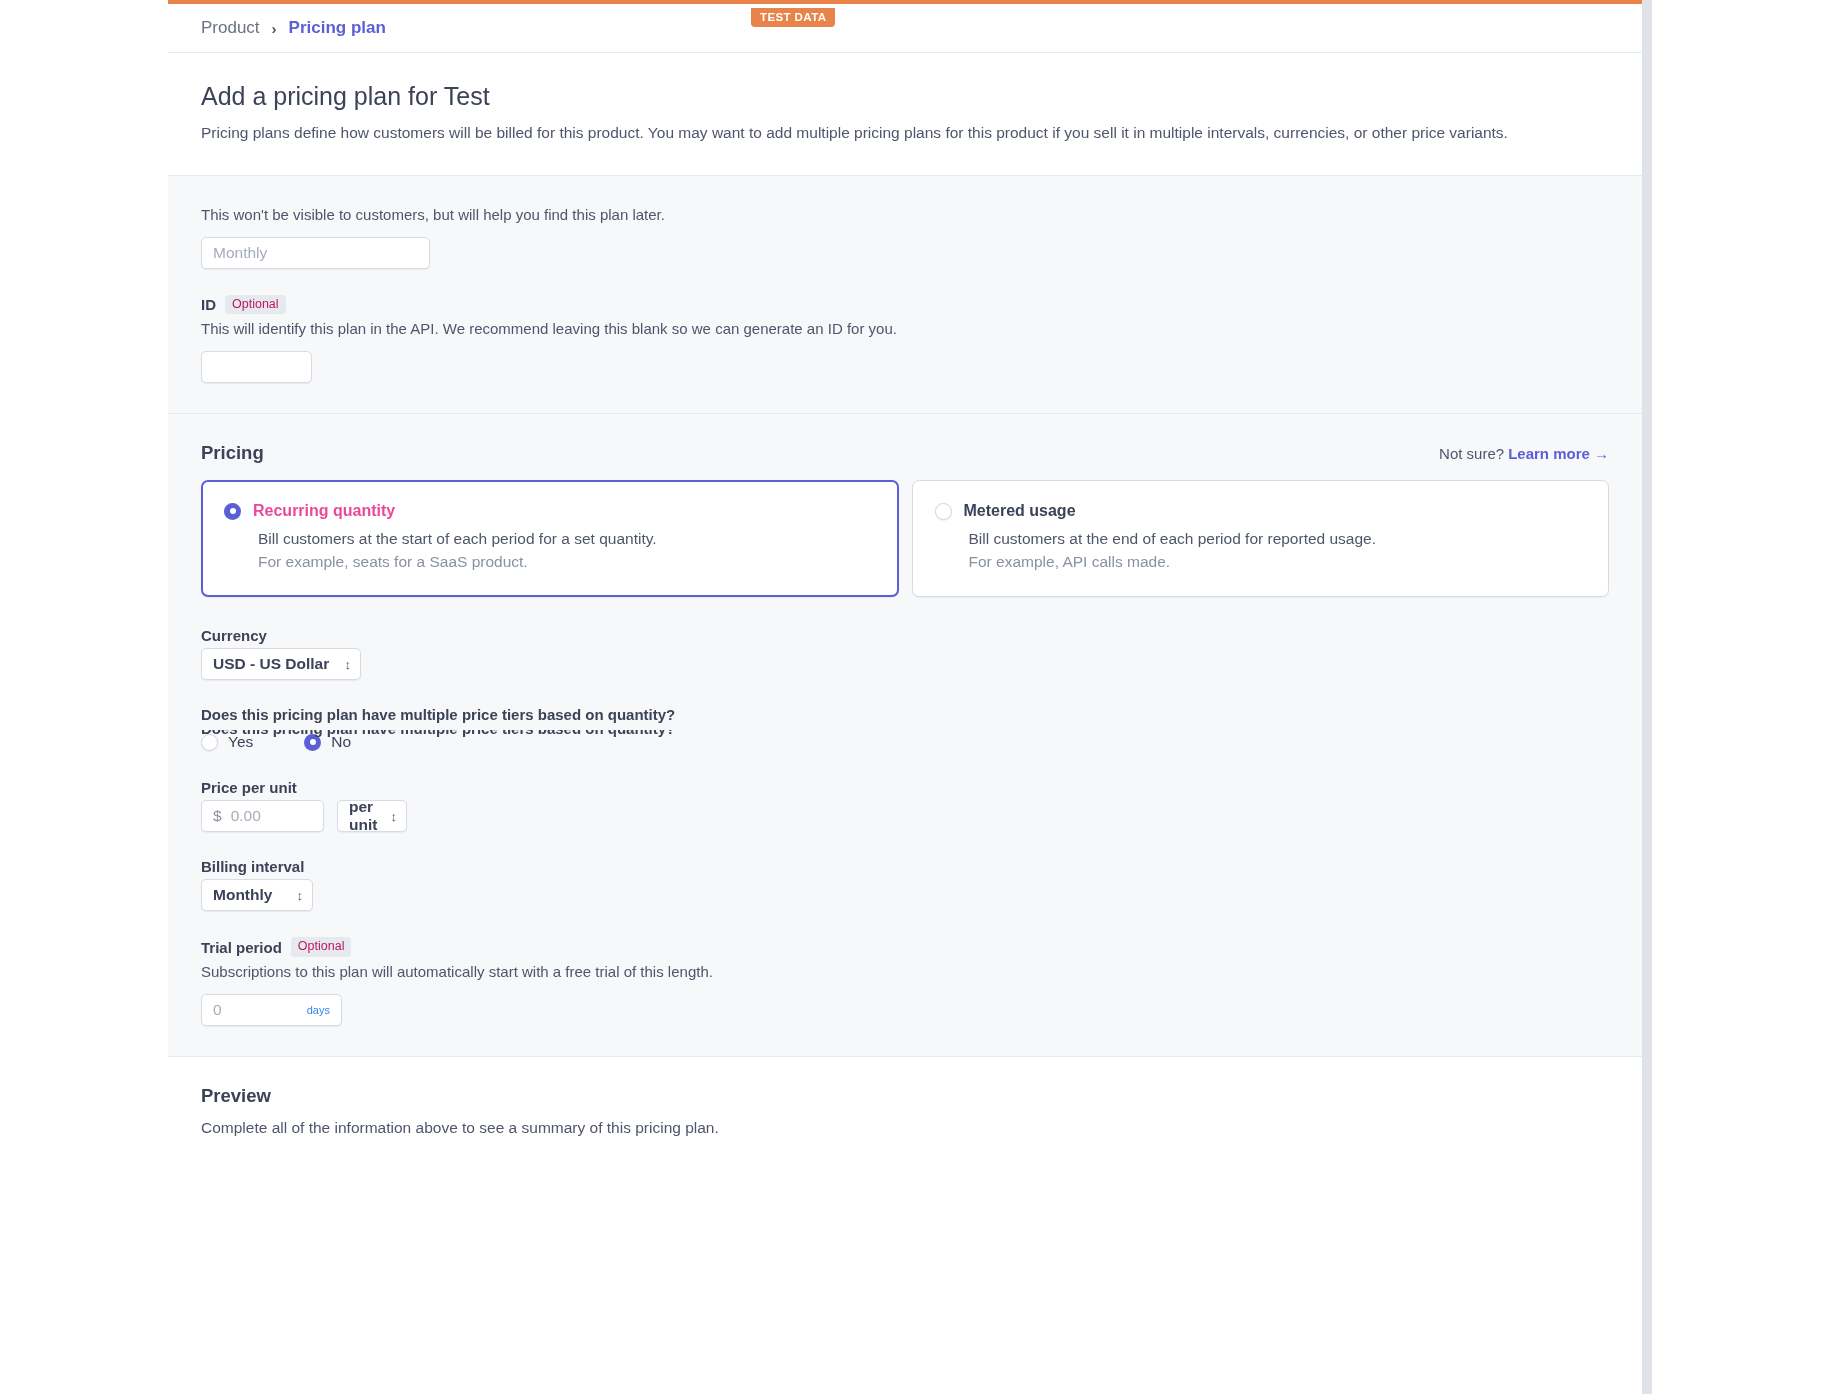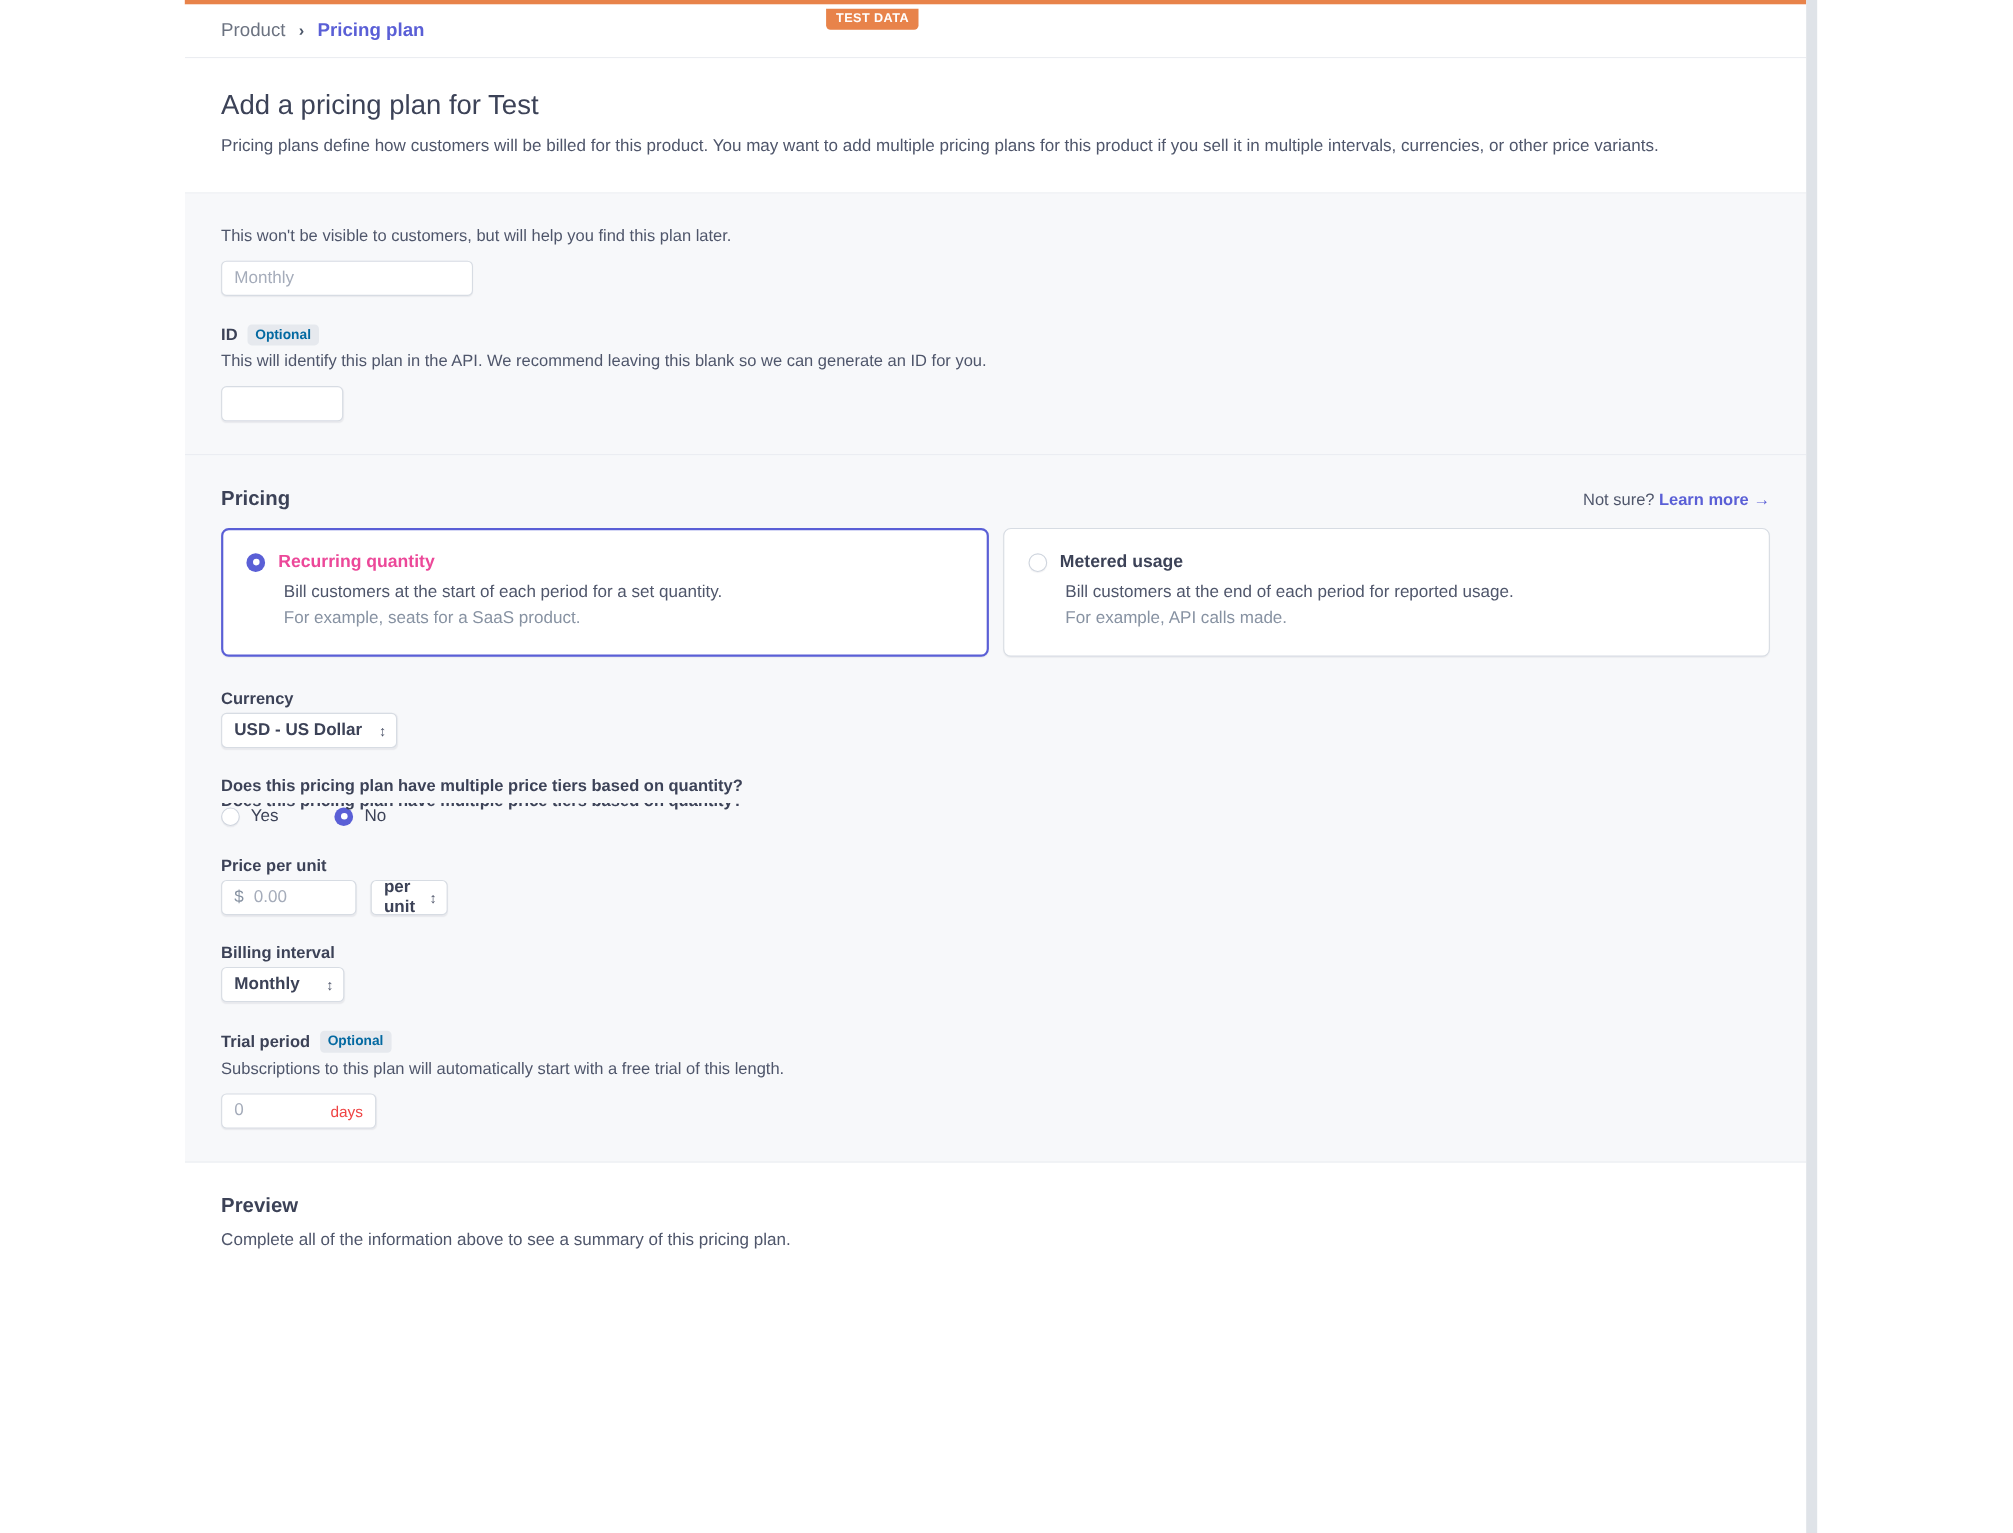--- a/index.html
+++ b/index.html
@@ -94,23 +94,23 @@
   .lbl {
     font-size: 15px;
     font-weight: bold;
     color: #3c4257;
     display: flex; align-items: center;
     margin-bottom: 4px;
   }
   .opt-badge {
     margin-left: 9px;
     background: #e6e9ee;
-    color: #0369a1;
+    color: #be185d;
     font-size: 12.5px;
-    font-weight: bold;
+    font-weight: normal;
     padding: 2px 7px;
     border-radius: 4px;
     line-height: 1.25;
   }
   .help {
     font-size: 15px;
     color: #4f566b;
     margin-bottom: 12px;
     line-height: 1.4;
   }
@@ -257,21 +257,21 @@
 
   
   .price-row { display: flex; align-items: center; gap: 13px; }
   .price-row .txt { justify-content: flex-start; }
   .cur-sym { color: #8792a2; margin-right: 9px; }
 
   .trial-input {
     width: 141px;
     justify-content: space-between;
   }
-  .trial-unit { color: #ef4444; font-size: 14px; }
+  .trial-unit { color: #3b82f6; font-size: 11px; }
 
   
   .preview {
     background: #ffffff;
     padding: 28px 33px 0 33px;
   }
   .preview h2 {
     margin: 0 0 12px 0;
     font-size: 18.5px;
     font-weight: bold;

